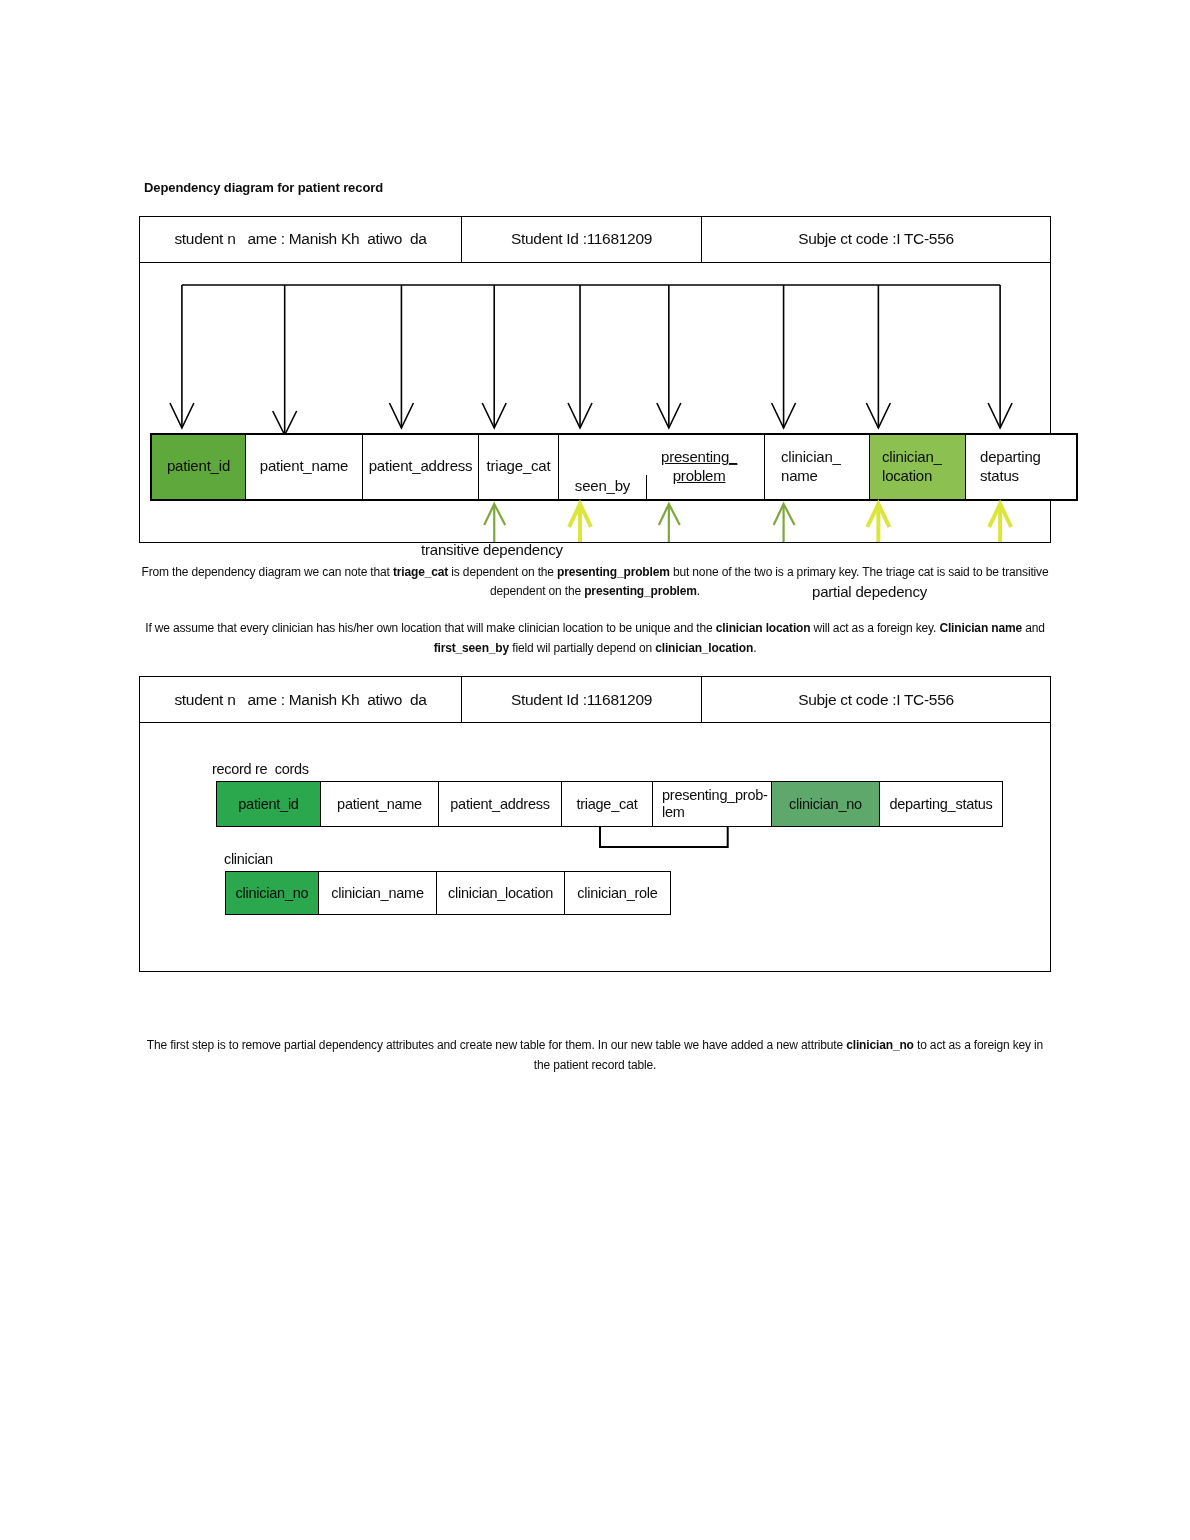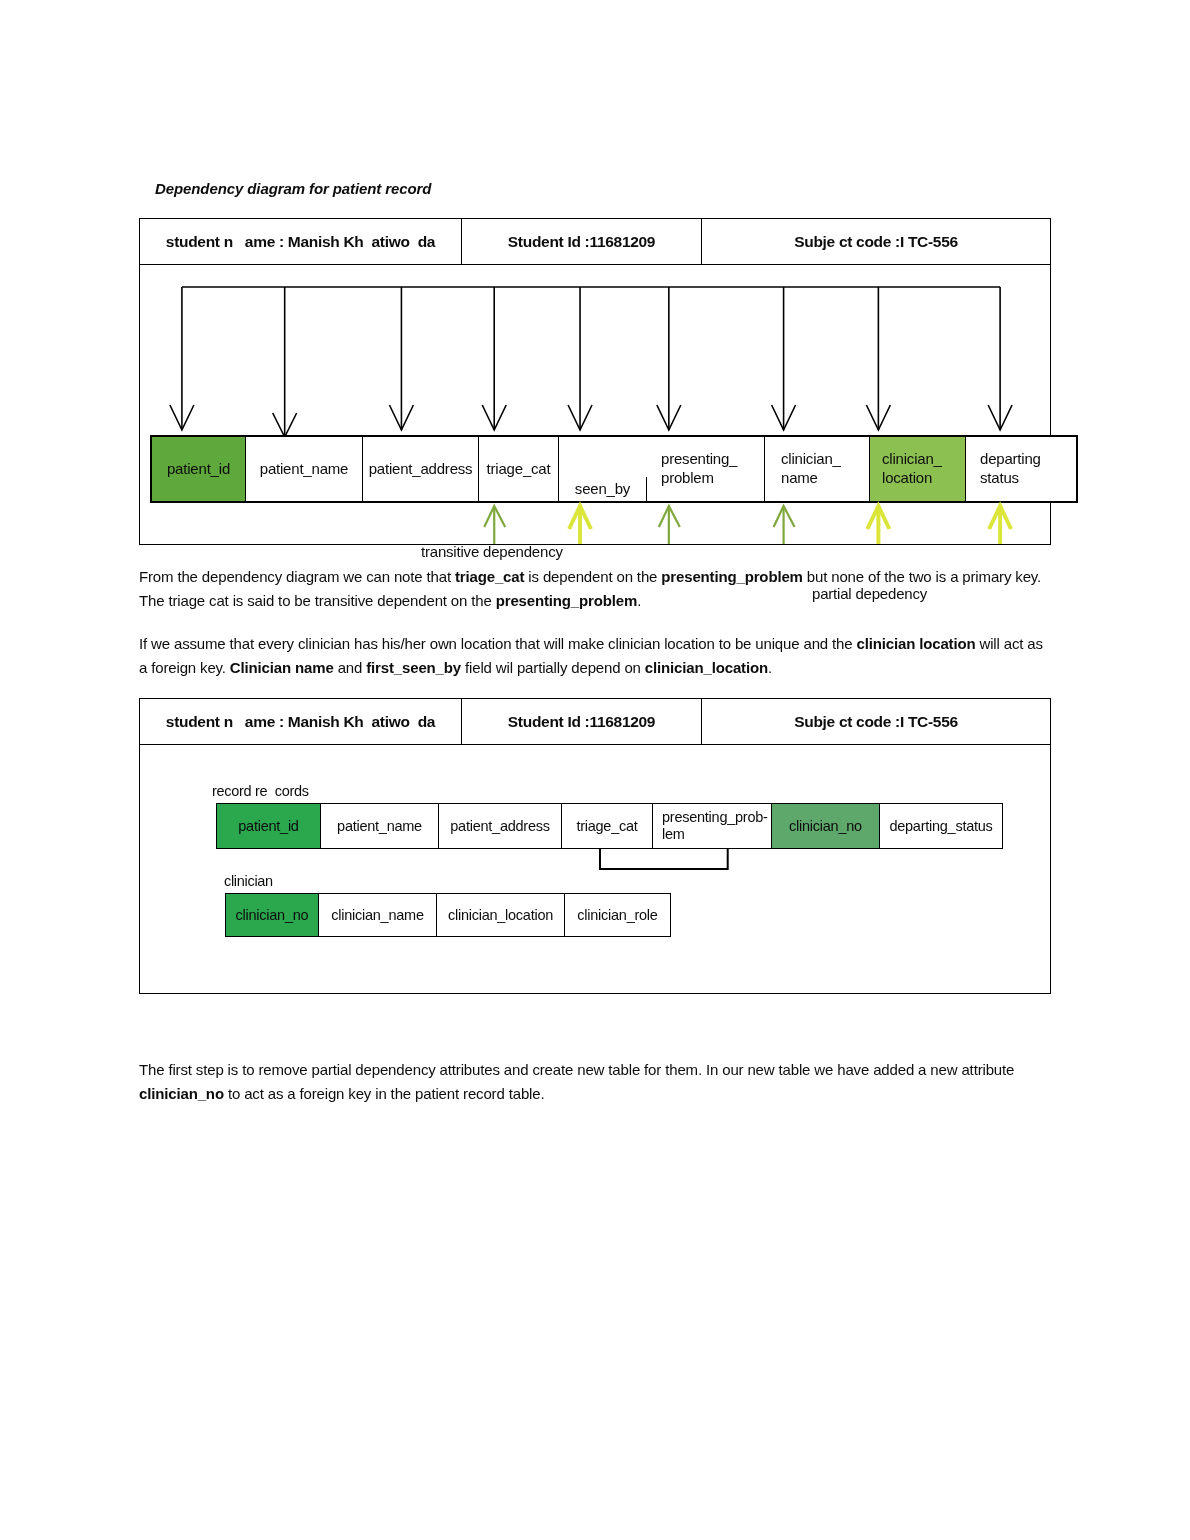--- a/index.html
+++ b/index.html
@@ -21,32 +21,32 @@
   }
   .content {
     position: absolute;
     left: 139px;
     top: 180px;
     width: 912px;
   }
 
   
   .doc-title {
-    font-size: 15px;
+    font-size: 13px;
     font-weight: bold;
     letter-spacing: -0.1px;
-    margin: 0 0 20px 16px;
+    margin: 0 0 20px 5px;
     line-height: 1.2;
-    font-style: italic;
   }
   p.para {
-    font-size: 15px;
+    font-size: 12px;
     line-height: 1.62;
     margin: 0 0 18px 0;
     letter-spacing: -0.15px;
+    text-align: center;
   }
   p.para.bold-block { font-weight: bold; }
   p.para b { font-weight: bold; }
 
   
   .diagram {
     border: 1.6px solid #000;
     width: 912px;
     position: relative;
     background: #fff;
@@ -57,21 +57,20 @@
     border-bottom: 1.6px solid #000;
     height: 46px;
   }
   .diag-header .hcell {
     display: flex;
     align-items: center;
     justify-content: center;
     font-size: 15.5px;
     letter-spacing: -0.3px;
     white-space: pre;
-    font-weight: bold;
   }
   .diag-header .hcell.c1 { width: 322px; border-right: 1.6px solid #000; }
   .diag-header .hcell.c2 { width: 240px; border-right: 1.6px solid #000; }
   .diag-header .hcell.c3 { flex: 1; }
 
   .diag-body { position: relative; }
   .diag-body.d1 { height: 279px; }
   .diag-body.d2 { height: 248px; }
 
   
@@ -99,21 +98,21 @@
   #diagram1-attr-row {
     left: 10px;
     top: 170px;
     height: 68px;
   }
   #diagram1-attr-row .cell.a0 { width: 94px; }
   #diagram1-attr-row .cell.a1 { width: 117px; }
   #diagram1-attr-row .cell.a2 { width: 116px; }
   #diagram1-attr-row .cell.a3 { width: 80px; }
   #diagram1-attr-row .cell.a4 { width: 88px; margin-top: 40px; }
-  #diagram1-attr-row .cell.a5 { width: 118px; text-align: left; justify-content: flex-start; padding-left: 14px;}
+  #diagram1-attr-row .cell.a5 { width: 118px; text-align: center; justify-content: flex-start; padding-left: 14px; text-decoration: underline;}
   #diagram1-attr-row .cell.a6 { width: 105px; text-align: left; justify-content: flex-start; padding-left: 16px;}
   #diagram1-attr-row .cell.a7 { width: 96px; text-align: left; justify-content: flex-start; padding-left: 12px;}
   #diagram1-attr-row .cell.a8 { width: 110px; text-align: left; justify-content: flex-start; padding-left: 14px;}
 
   
   .overlay {
     position: absolute;
     left: 0; top: 0;
     width: 100%; height: 100%;
     pointer-events: none;

